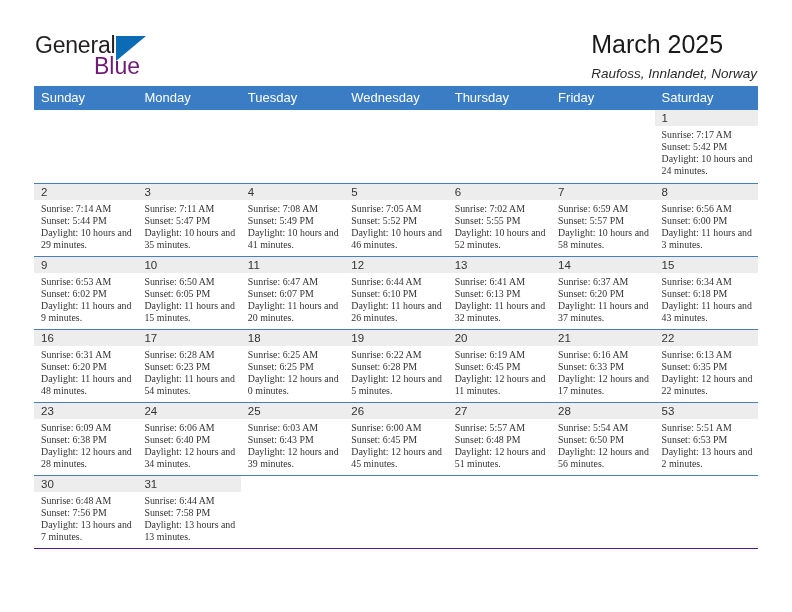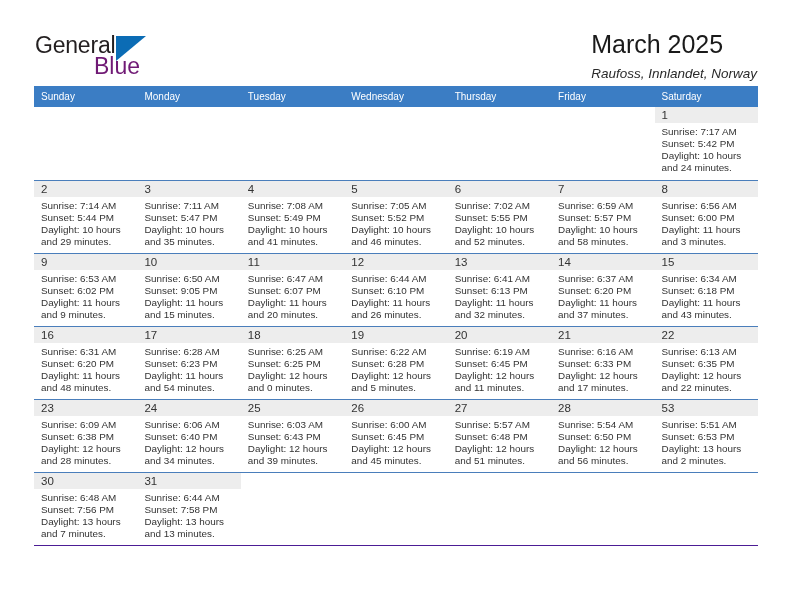--- a/index.html
+++ b/index.html
@@ -88,21 +88,21 @@
     margin-top: 8px;
   }
   table.calendar {
     width: 724px;
     border-collapse: collapse;
     table-layout: fixed;
   }
   table.calendar th {
     background: #3b7dc4;
     color: #ffffff;
-    font-size: 10px;
+    font-size: 13px;
     font-weight: normal;
     text-align: left;
     padding: 4px 0 5px 7px;
     height: 21px;
     border: none;
   }
   table.calendar td {
     width: 103.4px;
     height: 73px;
     vertical-align: top;
@@ -124,20 +124,21 @@
     padding: 1px 0 0 7px;
     font-size: 11.5px;
     color: #333333;
     line-height: 15px;
   }
   .cell-body {
     padding: 3px 5px 0 7px;
     font-size: 9.9px;
     line-height: 12.1px;
     color: #333333;
+    font-family: Liberation Serif, serif;
   }
   .cell-body div { white-space: nowrap; }
   .cell-body .wrap2 { white-space: normal; }
 </style>
 </head>
 <body>
 
 <div class="page">
 
   <div class="header">
@@ -251,21 +252,21 @@
               <div class="cell-body">
                 <div>Sunrise: 6:53 AM</div>
                 <div>Sunset: 6:02 PM</div>
                 <div class="wrap2">Daylight: 11 hours and 9 minutes.</div>
               </div>
             </td>
             <td>
               <div class="daynum-bar">10</div>
               <div class="cell-body">
                 <div>Sunrise: 6:50 AM</div>
-                <div>Sunset: 9:05 PM</div>
+                <div>Sunset: 6:05 PM</div>
                 <div class="wrap2">Daylight: 11 hours and 15 minutes.</div>
               </div>
             </td>
             <td>
               <div class="daynum-bar">11</div>
               <div class="cell-body">
                 <div>Sunrise: 6:47 AM</div>
                 <div>Sunset: 6:07 PM</div>
                 <div class="wrap2">Daylight: 11 hours and 20 minutes.</div>
               </div>

